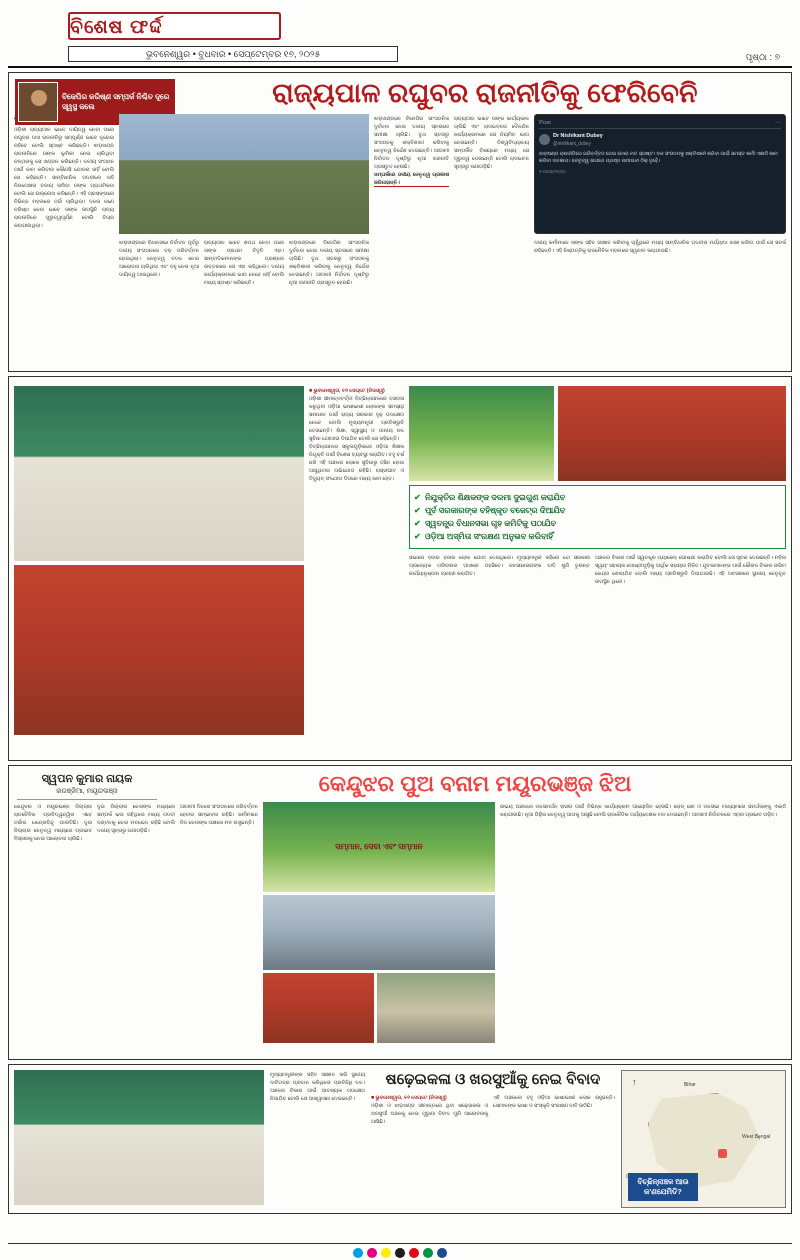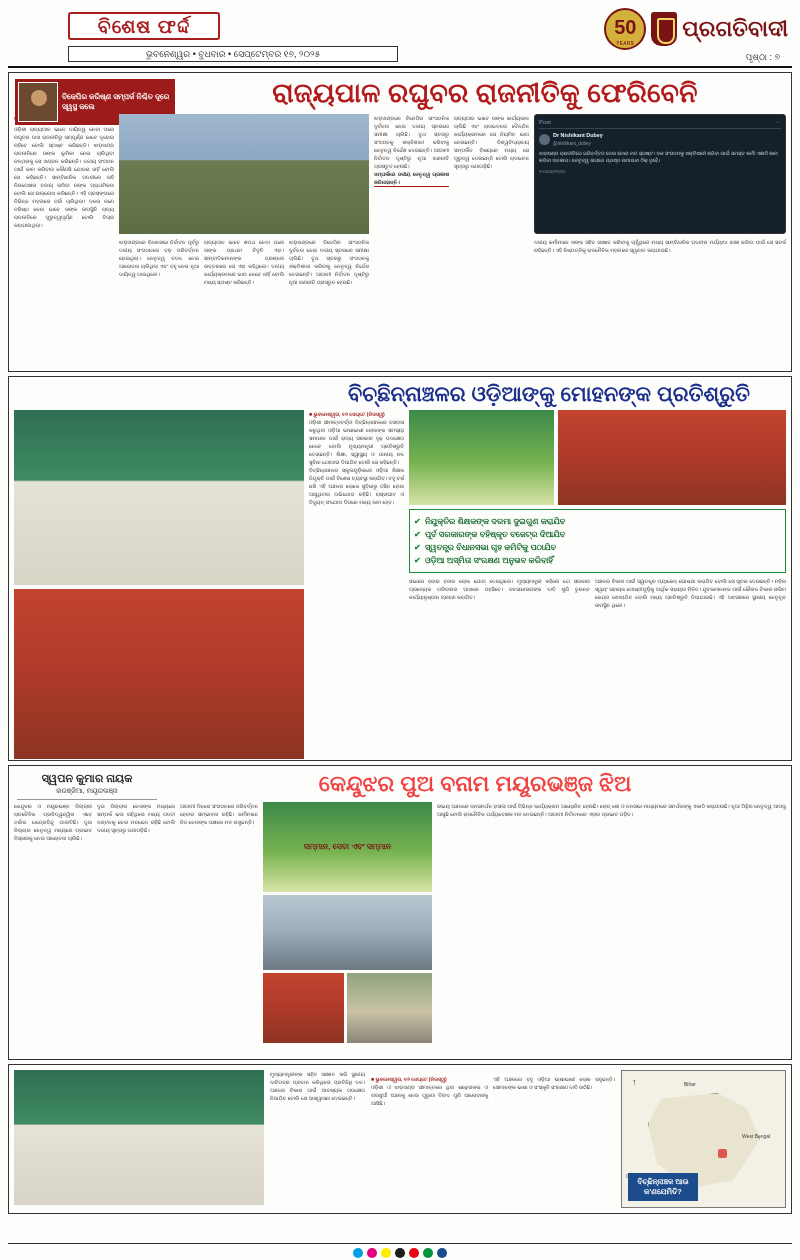--- a/index.html
+++ b/index.html
@@ -9,24 +9,24 @@
     background: #ffffff;
     font-family: "Liberation Sans", sans-serif;
     color: #111;
     overflow: hidden;
   }
   .page { position: relative; width:800px; height:1260px; background:#fdfdfb; padding:6px 8px 0 8px; }
 
   
   .masthead { position:relative; height:62px; border-bottom:2px solid #111; }
   .special-badge {
-    position:absolute; left:60px; top:6px; width:152px; height:28px;
+    position:absolute; left:60px; top:6px; width:213px; height:28px;
     border:2px solid #a81d1d; border-radius:3px;
     background:#fff; color:#a81d1d;
-    font-weight:bold; font-size:19px; text-align:center; line-height:26px;
+    font-weight:bold; font-size:19px; line-height:26px;
     letter-spacing:1px;
   }
   .dateline {
     position:absolute; left:60px; top:40px; width:330px; height:16px;
     border:1px solid #333; font-size:9px; text-align:center; line-height:14px; color:#222;
     background:#fff;
   }
   .logo-wrap { position:absolute; right:4px; top:2px; display:flex; align-items:center; gap:5px; }
   .logo-50 {
     width:42px; height:42px; border-radius:50%;
@@ -133,28 +133,20 @@
   .footer-line { position:absolute; left:8px; right:8px; bottom:16px; height:1px; background:#333; }
 </style>
 </head>
 <body>
 
 <div class="page">
 
   <div class="masthead">
     <div class="special-badge">ବିଶେଷ ଫର୍ଦ୍ଦ</div>
     <div class="dateline">ଭୁବନେଶ୍ୱର • ବୁଧବାର • ସେପ୍ଟେମ୍ବର ୧୭, ୨୦୨୫</div>
-    <div class="logo-wrap">
-      <div class="logo-50">
-        <span>50</span>
-        <span class="yrs">YEARS</span>
-      </div>
-      <div class="logo-emblem"></div>
-      <div class="logo-name">ପ୍ରଗତିବାଦୀ</div>
-    </div>
     <div class="page-num">ପୃଷ୍ଠା : ୭</div>
   </div>
 
   <div class="lead">
     <div class="kicker-box">
       <div class="kicker-photo"></div>
       <div class="kicker-text">ବିଜେପିର କରିଷ୍ଣ ସମ୍ପର୍କ ନିଶ୍ଚିତ ଦୂରେ ସ୍ୱସ୍ଥ କଲେ</div>
     </div>
     <div class="lead-headline">ରାଜ୍ୟପାଳ ରଘୁବର ରାଜନୀତିକୁ ଫେରିବେନି</div>
 
@@ -193,21 +185,20 @@
           </div>
           <div class="t-body">ଝାଡ଼ଖଣ୍ଡ ରାଜନୀତିରେ ପରିବର୍ତ୍ତନ ନେଇ ମୋର ମତ ସ୍ପଷ୍ଟ। ଦଳ ସଂଗଠନକୁ ଶକ୍ତିଶାଳୀ କରିବା ପାଇଁ ସମସ୍ତ କର୍ମୀ ଏକାଠି କାମ କରିବା ଦରକାର। ନେତୃତ୍ୱ ଉପରେ ପ୍ରଶ୍ନ ଉଠାଇବା ଠିକ୍ ନୁହେଁ।</div>
           <div class="t-time">९ ସେପ୍ଟେମ୍ବର</div>
         </div>
         <div class="col-text" style="margin-top:4px;">ଦଳୀୟ କର୍ମୀମାନେ ତାଙ୍କ ସହିତ ସାକ୍ଷାତ କରିବାକୁ ଚାହୁଁଥିଲେ ମଧ୍ୟ ସାମ୍ବିଧାନିକ ପଦବୀର ମର୍ଯ୍ୟାଦା ରକ୍ଷା କରିବା ପାଇଁ ସେ ସତର୍କ ରହିଛନ୍ତି। ଏହି ନିଷ୍ପତ୍ତିକୁ ରାଜନୈତିକ ମହଲରେ ସ୍ୱାଗତ କରାଯାଇଛି।</div>
       </div>
     </div>
   </div>
 
   <div class="story2">
-    <div class="s2-head">ବିଚ୍ଛିନ୍ନାଞ୍ଚଳର ଓଡ଼ିଆଙ୍କୁ ମୋହନଙ୍କ ପ୍ରତିଶ୍ରୁତି</div>
     <div class="s2-grid">
       <div class="s2-left">
         <div class="photo stage" style="height:175px;"></div>
         <div class="photo crowd" style="height:170px;"></div>
       </div>
       <div class="s2-mid">
         <div class="col-text" style="font-weight:bold;color:#9e1b1b;">■ ଭୁବନେଶ୍ୱର, ୧୬ ସେପ୍ଟେ (ନିଜସ୍ୱ)</div>
         <div class="col-text">ଓଡ଼ିଶା ସୀମାନ୍ତବର୍ତ୍ତୀ ବିଚ୍ଛିନ୍ନାଞ୍ଚଳରେ ବସବାସ କରୁଥିବା ଓଡ଼ିଆ ଭାଷାଭାଷୀ ଲୋକଙ୍କ ସମସ୍ୟା ସମାଧାନ ପାଇଁ ରାଜ୍ୟ ସରକାର ଦୃଢ଼ ପଦକ୍ଷେପ ନେବେ ବୋଲି ମୁଖ୍ୟମନ୍ତ୍ରୀ ପ୍ରତିଶ୍ରୁତି ଦେଇଛନ୍ତି। ଶିକ୍ଷା, ସ୍ୱାସ୍ଥ୍ୟ ଓ ପାନୀୟ ଜଳ ସୁବିଧା ଯୋଗାଇ ଦିଆଯିବ ବୋଲି ସେ କହିଛନ୍ତି।</div>
         <div class="col-text">ବିଚ୍ଛିନ୍ନାଞ୍ଚଳର ସ୍କୁଲଗୁଡ଼ିକରେ ଓଡ଼ିଆ ଶିକ୍ଷକ ନିଯୁକ୍ତି ପାଇଁ ବିଶେଷ ବ୍ୟବସ୍ଥା କରାଯିବ। ବହୁ ବର୍ଷ ଧରି ଏହି ଅଞ୍ଚଳର ଲୋକେ ସୁବିଧାରୁ ବଞ୍ଚିତ ହୋଇ ଆସୁଥିବାର ଅଭିଯୋଗ ରହିଛି। ରାସ୍ତାଘାଟ ଓ ବିଦ୍ୟୁତ୍ ସଂଯୋଗ ଦିଗରେ ମଧ୍ୟ କାମ ହେବ।</div>
       </div>
@@ -251,21 +242,21 @@
     <div class="s3-grid">
       <div class="s3-c">
         <div class="col-text">କେନ୍ଦୁଝର ଓ ମୟୂରଭଞ୍ଜ ଜିଲ୍ଲାର ରାଜନୈତିକ ପ୍ରତିଦ୍ୱନ୍ଦ୍ୱିତା ଏବେ ଚର୍ଚ୍ଚାର କେନ୍ଦ୍ରବିନ୍ଦୁ ପାଲଟିଛି। ଦୁଇ ଜିଲ୍ଲାର ନେତୃତ୍ୱ ମଧ୍ୟରେ ପ୍ରଭାବ ବିସ୍ତାରକୁ ନେଇ ଆଲୋଚନା ଚାଲିଛି।</div>
       </div>
       <div class="s3-c">
         <div class="col-text">ଦୁଇ ଜିଲ୍ଲାର ନେତାଙ୍କ ମଧ୍ୟରେ ସମ୍ପର୍କ ଭଲ ରହିଥିଲେ ମଧ୍ୟ ପଦବୀ ବଣ୍ଟନକୁ ନେଇ ମତଭେଦ ରହିଛି ବୋଲି ଦଳୀୟ ସୂତ୍ରରୁ ଜଣାପଡ଼ିଛି।</div>
       </div>
       <div class="s3-c">
         <div class="col-text">ଆଗାମୀ ଦିନରେ ସଂଗଠନରେ ପରିବର୍ତ୍ତନ ହେବାର ସମ୍ଭାବନା ରହିଛି। କର୍ମୀମାନେ ନିଜ ନେତାଙ୍କ ପକ୍ଷରେ ମତ ରଖୁଛନ୍ତି।</div>
       </div>
-      <div style="width:169px;">
+      <div style="width:232px;">
         <div class="photo green" style="height:90px;display:flex;align-items:center;justify-content:center;">
           <span style="font-size:8px;font-weight:bold;color:#7a1414;">ସମ୍ମାନ, ସେବା ଏବଂ ସମ୍ମାନ</span>
         </div>
         <div class="photo car" style="height:75px;margin-top:3px;"></div>
         <div style="display:flex;gap:3px;margin-top:3px;">
           <div class="photo crowd" style="width:48%;height:70px;"></div>
           <div class="photo road" style="flex:1;height:70px;"></div>
         </div>
       </div>
       <div style="flex:1;">
@@ -275,20 +266,21 @@
   </div>
 
   <div class="bottom">
     <div class="b-photo">
       <div class="photo stage" style="height:135px;"></div>
     </div>
     <div class="b-col">
       <div class="col-text">ମୁଖ୍ୟମନ୍ତ୍ରୀଙ୍କ ସହିତ ସାକ୍ଷାତ କରି ସ୍ଥାନୀୟ ଦାବିପତ୍ର ପ୍ରଦାନ କରିଥିଲେ ପ୍ରତିନିଧି ଦଳ। ଅଞ୍ଚଳର ବିକାଶ ପାଇଁ ଆବଶ୍ୟକ ପଦକ୍ଷେପ ନିଆଯିବ ବୋଲି ସେ ଆଶ୍ୱାସନା ଦେଇଛନ୍ତି।</div>
     </div>
     <div class="b-main">
+      <div class="b-head">ଷଢ଼େଇକଳା ଓ ଖରସୁଆଁକୁ ନେଇ ବିବାଦ</div>
       <div style="display:flex;gap:5px;margin-top:5px;">
         <div style="width:48%;">
           <div class="col-text" style="font-weight:bold;color:#9e1b1b;">■ ଭୁବନେଶ୍ୱର, ୧୬ ସେପ୍ଟେ (ନିଜସ୍ୱ)</div>
           <div class="col-text">ଓଡ଼ିଶା ଓ ଝାଡ଼ଖଣ୍ଡ ସୀମାନ୍ତରେ ଥିବା ଷଢ଼େଇକଳା ଓ ଖରସୁଆଁ ଅଞ୍ଚଳକୁ ନେଇ ପୁରୁଣା ବିବାଦ ପୁଣି ଆଲୋଚନାକୁ ଆସିଛି।</div>
         </div>
         <div style="flex:1;">
           <div class="col-text">ଏହି ଅଞ୍ଚଳରେ ବହୁ ଓଡ଼ିଆ ଭାଷାଭାଷୀ ଲୋକ ରହୁଛନ୍ତି। ସେମାନଙ୍କ ଭାଷା ଓ ସଂସ୍କୃତି ସଂରକ୍ଷଣ ଦାବି ଉଠିଛି।</div>
         </div>
       </div>
     </div>

